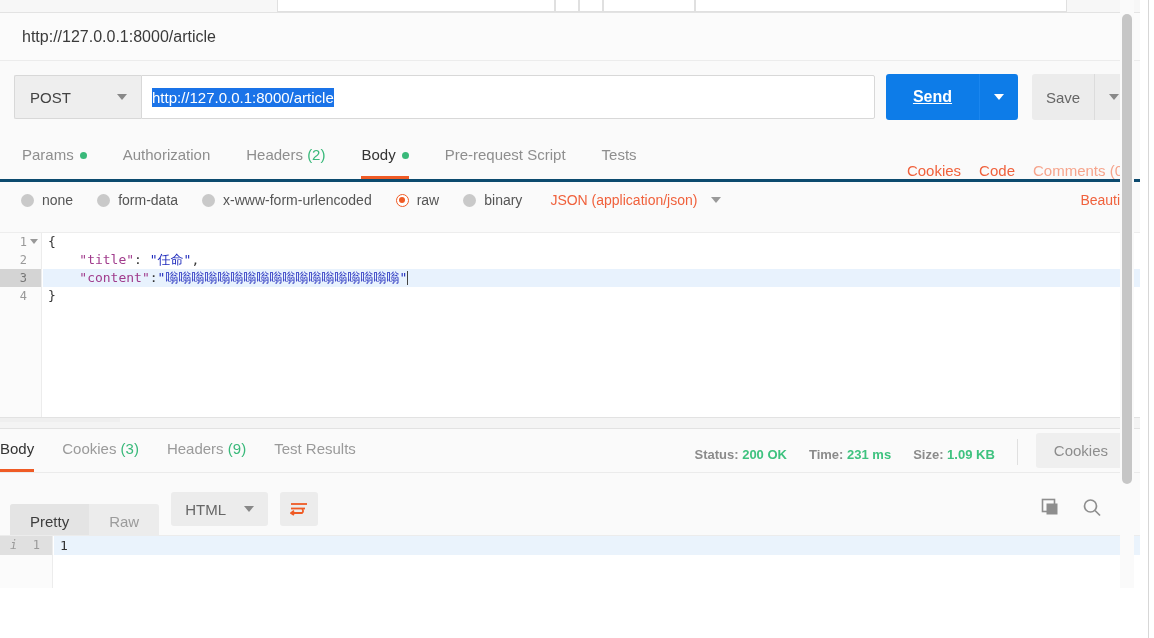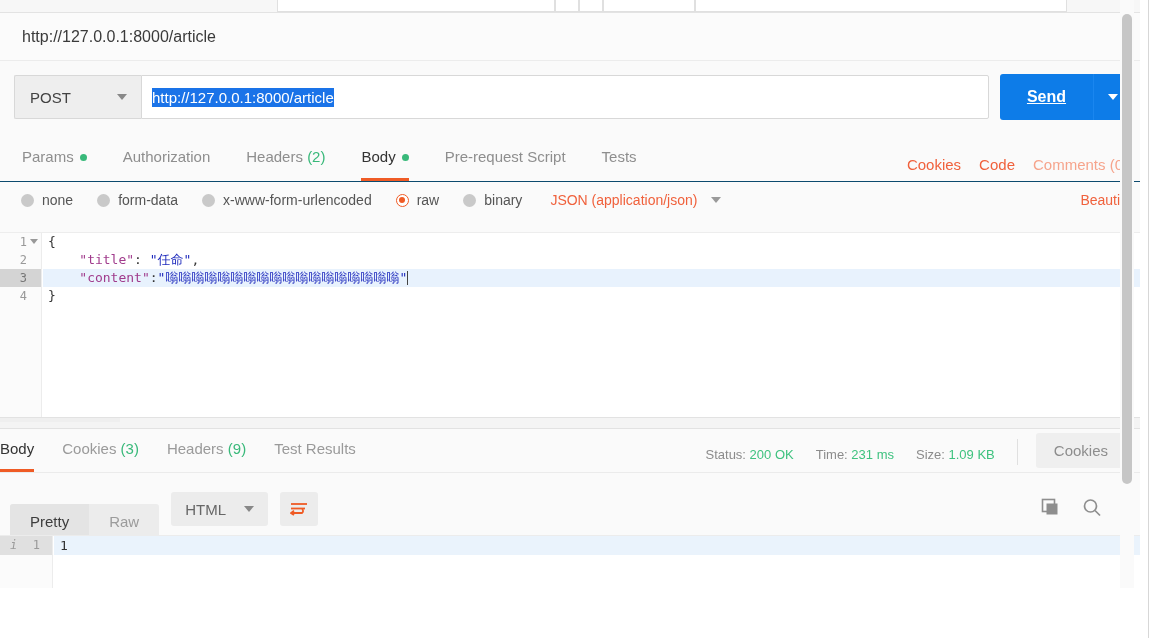--- a/index.html
+++ b/index.html
@@ -169,24 +169,24 @@
     justify-content: center;
     border-radius: 0 3px 3px 0;
   }
 
   
   .reqtabs {
     position: absolute;
     left: 0; top: 140px;
     width: 1140px;
     height: 42px;
-    border-bottom: 1px solid #0c4a6e;
-    box-sizing: border-box;
-    display: flex;
-    align-items: center;
+    border-bottom: 3px solid #0c4a6e;
+    box-sizing: border-box;
+    display: flex;
+    align-items: flex-end;
     background: #fafafa;
   }
   .reqtabs-left { display: flex; padding-left: 4px; }
   .rtab {
     padding: 8px 18px 0 18px;
     font-size: 15px;
     color: #8e8e8e;
     height: 41px;
     box-sizing: border-box;
     position: relative;
@@ -395,21 +395,21 @@
   }
   .meta {
     margin-left: auto;
     display: flex;
     align-items: center;
     padding-top: 12px;
     padding-right: 14px;
     font-size: 13px;
     color: #8b8b8b;
   }
-  .meta .item { margin-right: 22px; }
+  .meta .item { margin-right: 22px; font-weight: bold; }
   .meta .val { color: #3ec27f; }
   .meta .sep {
     width: 1px; height: 26px;
     background: #e0e0e0;
     margin: -6px 18px 0 0;
   }
   .dl-btn {
     background: #efefef;
     color: #8d8d8d;
     font-size: 15px;
@@ -571,20 +571,26 @@
     <div class="method">
       <span>POST</span>
       <span class="caret"></span>
     </div>
     <div class="urlinput">
       <span class="sel">http://127.0.0.1:8000/article</span>
     </div>
     <div class="sendwrap">
       <div class="send-btn">Send</div>
       <div class="send-caret">
+        <span class="caret"></span>
+      </div>
+    </div>
+    <div class="savewrap">
+      <div class="save-btn">Save</div>
+      <div class="save-caret">
         <span class="caret"></span>
       </div>
     </div>
   </div>
 
   <div class="reqtabs">
     <div class="reqtabs-left">
       <div class="rtab">
         <span>Params</span><span class="dot"></span>
       </div>

